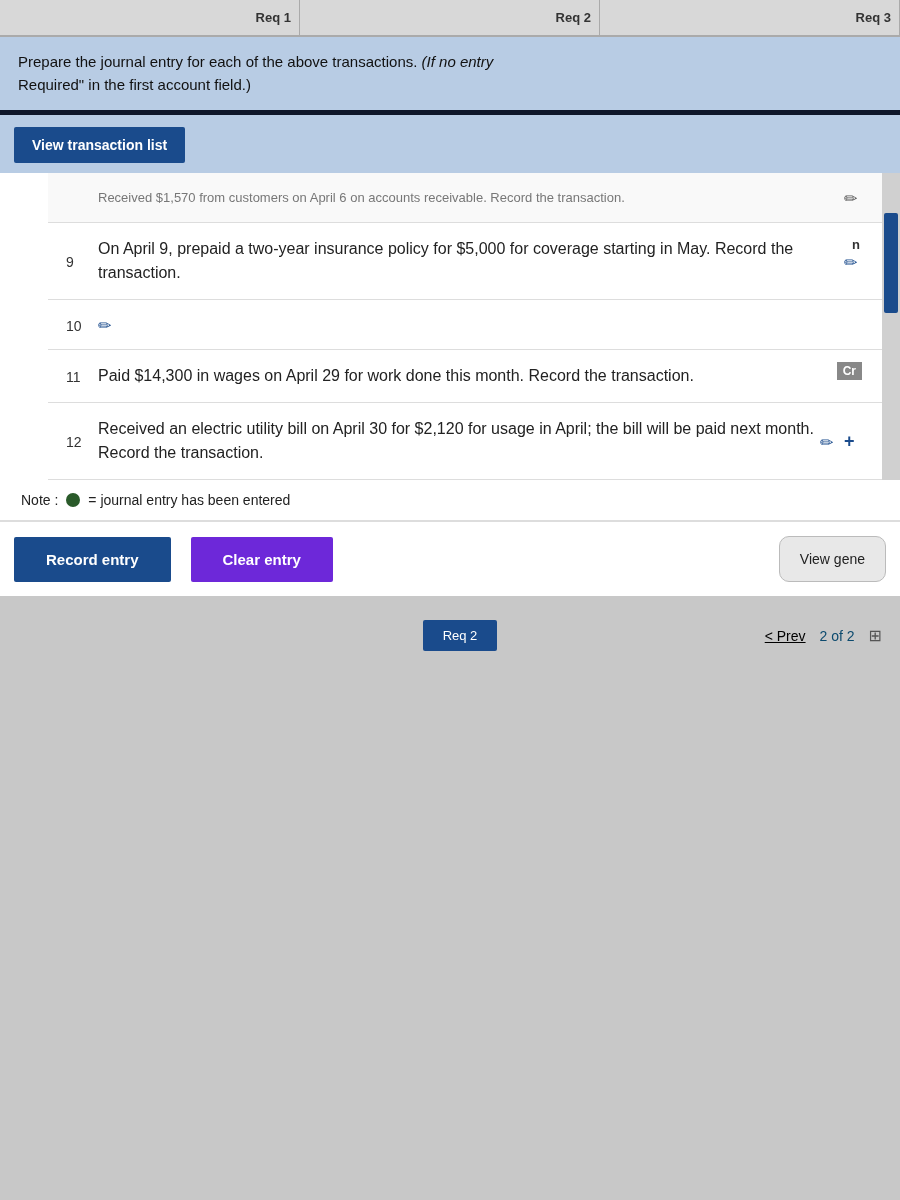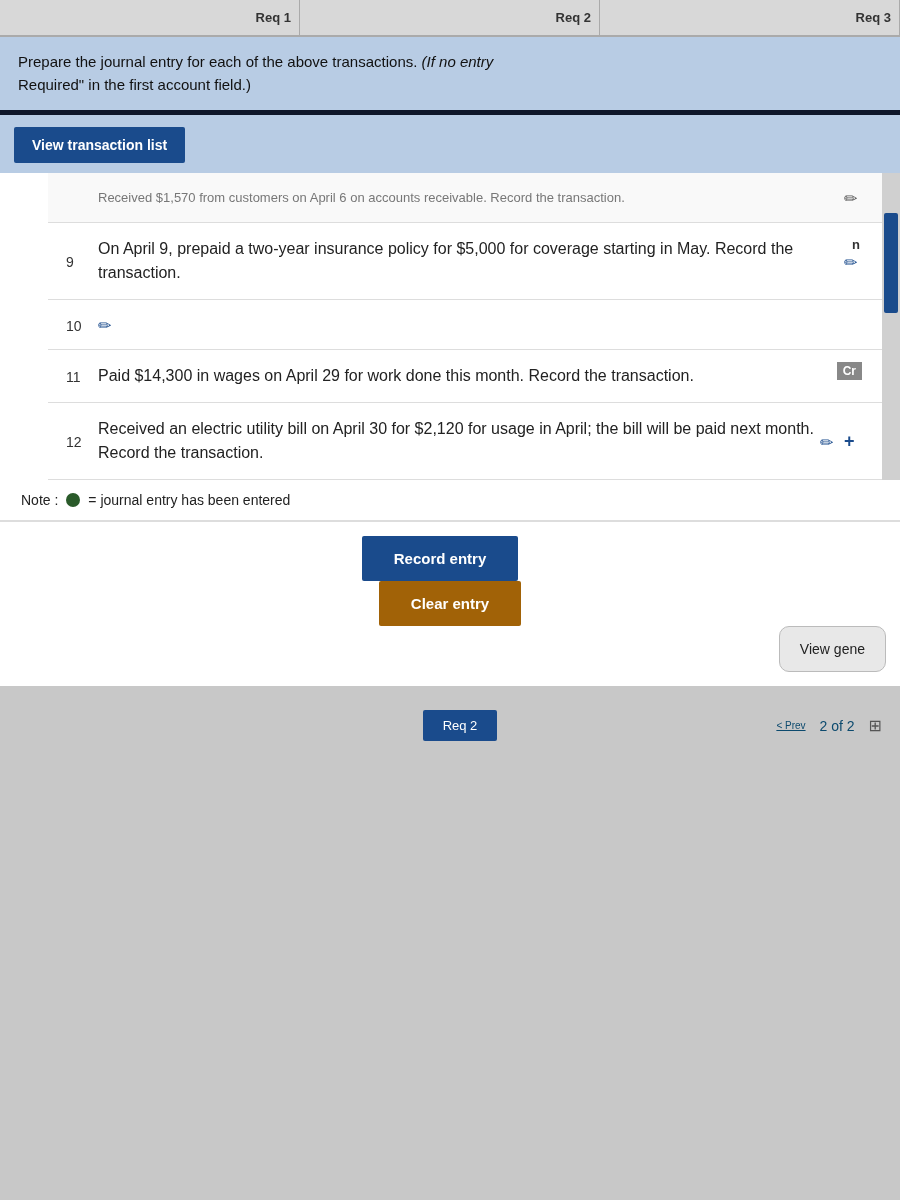--- a/index.html
+++ b/index.html
@@ -147,37 +147,36 @@
       display: inline-block;
     }
 
     .button-row {
       display: flex;
       gap: 0;
       padding: 14px 14px;
       background: white;
       border-top: 1px solid #ddd;
       align-items: center;
-      flex-direction: column;
     }
 
     .btn-record {
       background: #1a4b8c;
       color: white;
       border: none;
       padding: 14px 32px;
       font-size: 15px;
       font-weight: bold;
       cursor: pointer;
       margin-right: 20px;
       border-radius: 2px;
     }
 
     .btn-clear {
-      background: #a16207;
+      background: #6d28d9;
       color: white;
       border: none;
       padding: 14px 32px;
       font-size: 15px;
       font-weight: bold;
       cursor: pointer;
       border-radius: 2px;
     }
 
     .btn-view-gen {
@@ -214,22 +213,22 @@
       border: none;
       padding: 8px 20px;
       font-size: 13px;
       cursor: pointer;
       border-radius: 2px;
     }
 
     .prev-btn {
       background: none;
       border: none;
-      color: #0c4a6e;
-      font-size: 10px;
+      color: #000000;
+      font-size: 14px;
       cursor: pointer;
       display: flex;
       align-items: center;
       gap: 4px;
       text-decoration: underline;
     }
 
     .page-info {
       font-size: 14px;
       color: #0c4a6e;

